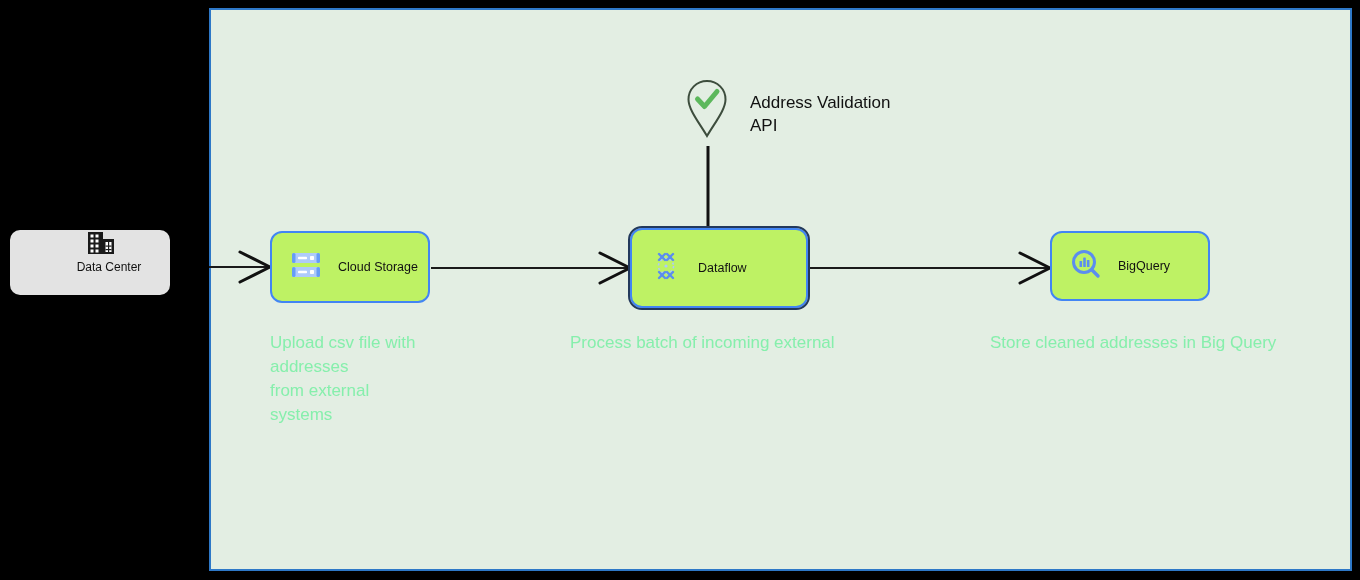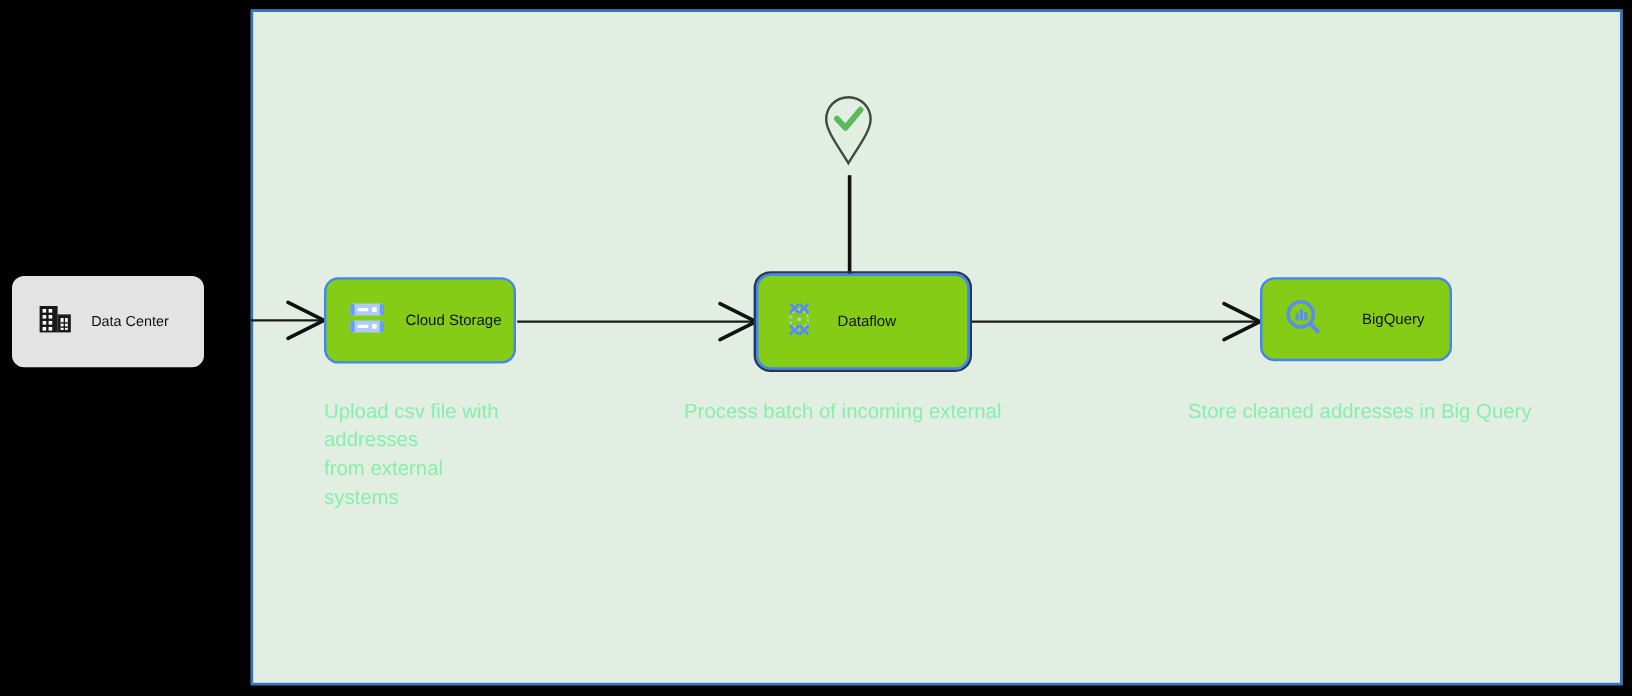--- a/index.html
+++ b/index.html
@@ -27,39 +27,40 @@
     border: 2px solid #2e78c7;
     box-sizing: border-box;
   }
 
   
   #data-center-node {
     position: absolute;
     left: 10px;
     top: 230px;
     width: 160px;
-    height: 76px;
+    height: 65px;
     background: #e3e3e3;
     border-radius: 10px;
     display: flex;
     align-items: center;
     box-sizing: border-box;
     padding-left: 22px;
+    flex-direction: column;
   }
   #data-center-node .node-label {
     margin-left: 16px;
     font-size: 12px;
     color: #111111;
     white-space: nowrap;
   }
 
   
   .gcp-node {
     position: absolute;
-    background: #84cc16;
+    background: #bef264;
     border: 2px solid #4285f4;
     border-radius: 12px;
     display: flex;
     align-items: center;
     box-sizing: border-box;
     padding-left: 18px;
   }
   .gcp-node .node-label {
     margin-left: 16px;
     font-size: 12.5px;
@@ -67,21 +68,21 @@
     white-space: nowrap;
   }
   .gcp-node.selected {
     border: 2px solid #4285f4;
     outline: 2px solid #23395b;
     outline-offset: 0px;
   }
 
   #cloud-storage-node { left: 270px; top: 231px; width: 160px; height: 72px; }
   #dataflow-node      { left: 630px; top: 228px; width: 178px; height: 80px; }
-  #bigquery-node      { left: 1050px; top: 231px; width: 160px; height: 70px; gap: 17px; }
+  #bigquery-node      { left: 1050px; top: 231px; width: 160px; height: 70px; }
 
   
   #address-validation-api {
     position: absolute;
     left: 686px;
     top: 78px;
     display: flex;
     align-items: flex-start;
   }
   #address-validation-api .api-label {
@@ -217,20 +218,22 @@
   <span class="node-label">BigQuery</span>
 </div>
 
 <div id="address-validation-api">
   <span class="api-icon">
     <svg width="42" height="62" viewBox="0 0 42 62" xmlns="http://www.w3.org/2000/svg">
       <path d="M21 3 C10.5 3 2.5 11.2 2.5 21.4 C2.5 31.5 13 44.5 21 58 C29 44.5 39.5 31.5 39.5 21.4 C39.5 11.2 31.5 3 21 3 Z" fill="none" stroke="#3d4d3d" stroke-width="2"></path>
       <path d="M11.5 21 L18.5 28.5 L31 13.5" fill="none" stroke="#5cb85c" stroke-width="5" stroke-linecap="round" stroke-linejoin="round"></path>
     </svg>
   </span>
+  <span class="api-label">Address Validation
+API</span>
 </div>
 
 <div id="caption-upload" class="caption">Upload csv file with
 addresses
 from external
 systems</div>
 <div id="caption-process" class="caption">Process batch of incoming external</div>
 <div id="caption-store" class="caption">Store cleaned addresses in Big Query</div>
 
 </body></html>

